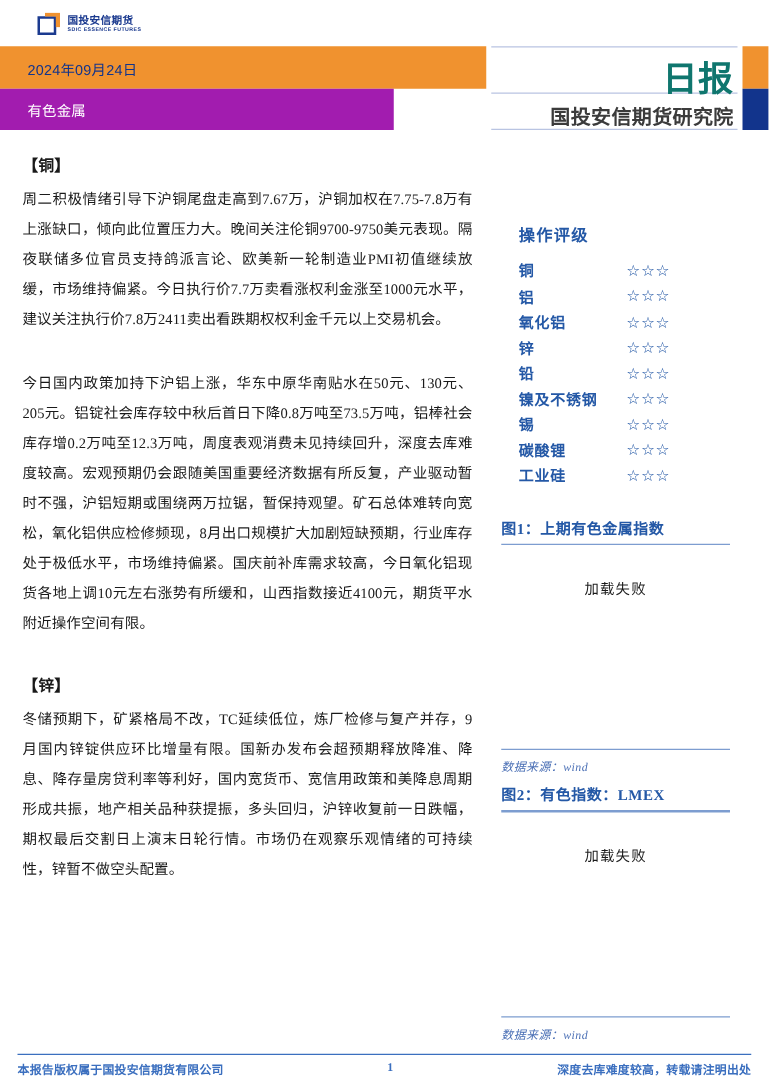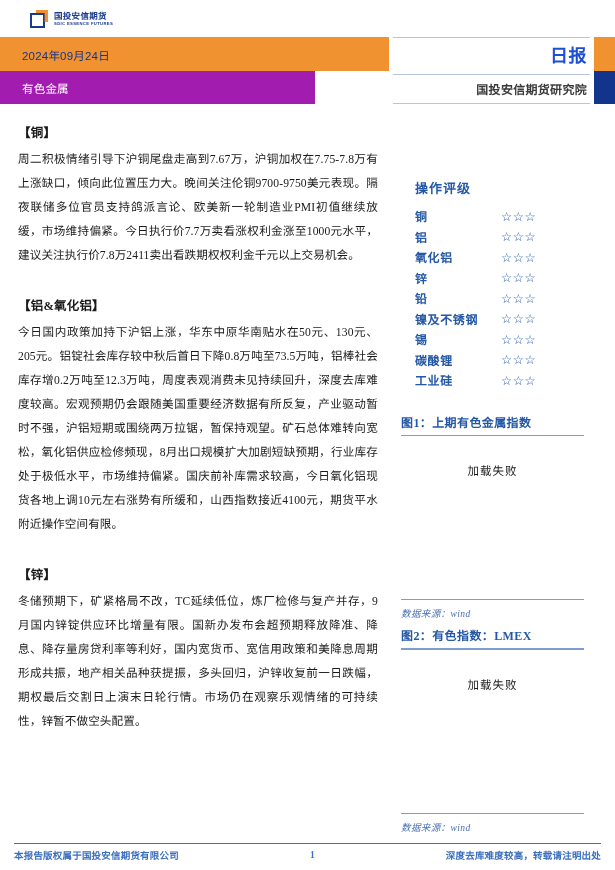--- a/index.html
+++ b/index.html
@@ -106,30 +106,30 @@
     left: 0; width: 197px; height: 1px;
     background: #b9c4e2;
   }
   .hdr-right .rule.r1 { top: 0px; }
   .hdr-right .rule.r2 { top: 37px; }
   .hdr-right .rule.r3 { top: 66px; }
   .hdr-title {
     position: absolute;
     right: 3px; top: 4px;
     font-family: "Liberation Sans", sans-serif;
-    font-size: 18px;
-    font-weight: bold;
-    color: #1d4ed8;
+    font-size: 28px;
+    font-weight: bold;
+    color: #0f766e;
     letter-spacing: 0.5px;
   }
   .hdr-sub {
     position: absolute;
     right: 3px; top: 43px;
     font-family: "Liberation Sans", sans-serif;
-    font-size: 12px;
+    font-size: 16px;
     font-weight: bold;
     color: #3b3b3b;
     letter-spacing: 0.3px;
   }
   .edge-orange {
     position: absolute;
     left: 594px; top: 37px;
     width: 21px; height: 34px;
     background: #f0922f;
   }
@@ -311,21 +311,20 @@
   <div class="edge-navy"></div>
 
   <div class="body-left">
 
     <div class="sec-block gap-lg">
       <div class="sec-title">【铜】</div>
       <div class="sec-body">周二积极情绪引导下沪铜尾盘走高到7.67万，沪铜加权在7.75-7.8万有上涨缺口，倾向此位置压力大。晚间关注伦铜9700-9750美元表现。隔夜联储多位官员支持鸽派言论、欧美新一轮制造业PMI初值继续放缓，市场维持偏紧。今日执行价7.7万卖看涨权利金涨至1000元水平，建议关注执行价7.8万2411卖出看跌期权权利金千元以上交易机会。</div>
     </div>
 
     <div class="sec-block gap-lg">
-      <div class="sec-title">【铝&amp;氧化铝】</div>
       <div class="sec-body">今日国内政策加持下沪铝上涨，华东中原华南贴水在50元、130元、205元。铝锭社会库存较中秋后首日下降0.8万吨至73.5万吨，铝棒社会库存增0.2万吨至12.3万吨，周度表观消费未见持续回升，深度去库难度较高。宏观预期仍会跟随美国重要经济数据有所反复，产业驱动暂时不强，沪铝短期或围绕两万拉锯，暂保持观望。矿石总体难转向宽松，氧化铝供应检修频现，8月出口规模扩大加剧短缺预期，行业库存处于极低水平，市场维持偏紧。国庆前补库需求较高，今日氧化铝现货各地上调10元左右涨势有所缓和，山西指数接近4100元，期货平水附近操作空间有限。</div>
     </div>
 
     <div class="sec-block">
       <div class="sec-title">【锌】</div>
       <div class="sec-body">冬储预期下，矿紧格局不改，TC延续低位，炼厂检修与复产并存，9月国内锌锭供应环比增量有限。国新办发布会超预期释放降准、降息、降存量房贷利率等利好，国内宽货币、宽信用政策和美降息周期形成共振，地产相关品种获提振，多头回归，沪锌收复前一日跌幅，期权最后交割日上演末日轮行情。市场仍在观察乐观情绪的可持续性，锌暂不做空头配置。</div>
     </div>
 
   </div>
 

